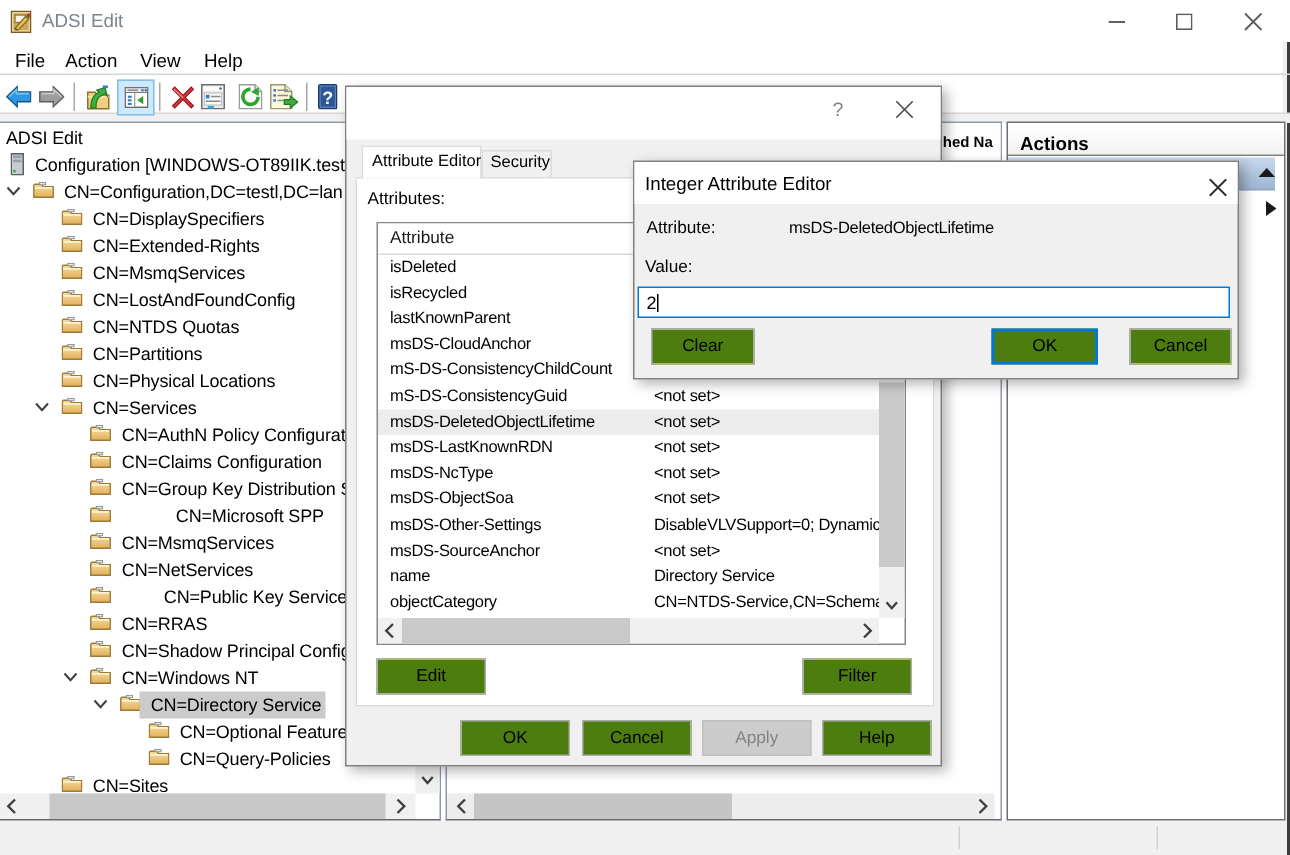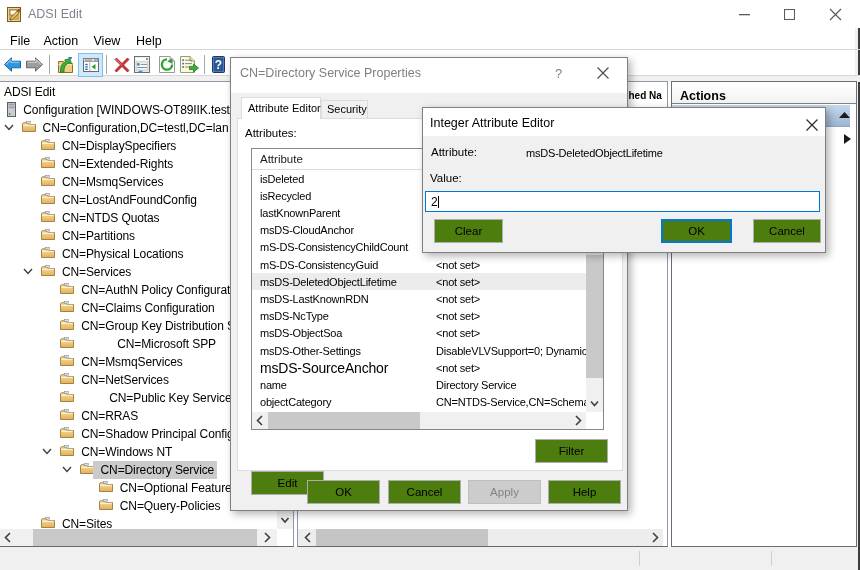--- a/index.html
+++ b/index.html
@@ -435,21 +435,20 @@
 <div class="abs" style="left:298px;top:529px;width:365px;height:17px;background:#ededed;"></div>
 <svg class="abs" style="left:300px;top:529px;" width="16" height="17" viewBox="0 0 16 17">
     <path d="M10 4 L5.5 8.5 L10 13" fill="none" stroke="#404040" stroke-width="1.6"></path>
   </svg>
 <svg class="abs" style="left:647px;top:529px;" width="16" height="17" viewBox="0 0 16 17">
     <path d="M6 4 L10.5 8.5 L6 13" fill="none" stroke="#404040" stroke-width="1.6"></path>
   </svg>
 <div class="abs" style="left:316px;top:529px;width:172px;height:17px;background:#c5c5c5;"></div>
 <div class="abs" style="left:230px;top:57px;width:398px;height:454px;background:#f0f0f0;border:1px solid #808080;box-shadow:3px 3px 8px rgba(0,0,0,0.3);">
 <div class="abs" style="left:0;top:0;width:396px;height:35px;background:#fff;"></div>
-<div class="txt" style="left:9px;top:15px;font-size:12.5px;color:#7f7f7f;transform:translateY(-50%);">CN=Directory Service Properties</div>
 <div class="txt" style="left:324px;top:15px;font-size:13px;color:#7f7f7f;transform:translateY(-50%);">?</div>
 <svg class="abs" style="left:366px;top:9px" width="12" height="12" viewBox="0 0 12 12">
       <path d="M0.5 0.5 L11.5 11.5 M11.5 0.5 L0.5 11.5" stroke="#4a4a4a" stroke-width="1.1"></path>
     </svg>
 <div class="abs" style="left:6px;top:60px;width:386px;height:353px;background:#fff;border:1px solid #dcdcdc;"></div>
 <div class="abs" style="left:10px;top:39px;width:80px;height:22px;background:#fff;border:1px solid #dcdcdc;border-bottom:none;"></div>
 <div class="txt" style="left:17px;top:50px;font-size:11px;transform:translateY(-50%);">Attribute Editor</div>
 <div class="abs" style="left:90px;top:42px;width:47px;height:18px;background:#f0f0f0;border:1px solid #dcdcdc;border-bottom:none;"></div>
 <div class="txt" style="left:96px;top:51px;font-size:11px;transform:translateY(-50%);">Security</div>
 <div class="txt" style="left:14px;top:76px;font-size:11.5px;transform:translateY(-50%);">Attributes:</div>
@@ -468,42 +467,42 @@
 <div class="txt" style="left:8px;top:111.8px;font-size:11px;letter-spacing:-0.2px;transform:translateY(-50%);">msDS-DeletedObjectLifetime</div>
 <div class="txt" style="left:184px;top:111.8px;font-size:11px;letter-spacing:-0.2px;transform:translateY(-50%);">&lt;not set&gt;</div>
 <div class="txt" style="left:8px;top:129.0px;font-size:11px;letter-spacing:-0.2px;transform:translateY(-50%);">msDS-LastKnownRDN</div>
 <div class="txt" style="left:184px;top:129.0px;font-size:11px;letter-spacing:-0.2px;transform:translateY(-50%);">&lt;not set&gt;</div>
 <div class="txt" style="left:8px;top:146.2px;font-size:11px;letter-spacing:-0.2px;transform:translateY(-50%);">msDS-NcType</div>
 <div class="txt" style="left:184px;top:146.2px;font-size:11px;letter-spacing:-0.2px;transform:translateY(-50%);">&lt;not set&gt;</div>
 <div class="txt" style="left:8px;top:163.4px;font-size:11px;letter-spacing:-0.2px;transform:translateY(-50%);">msDS-ObjectSoa</div>
 <div class="txt" style="left:184px;top:163.4px;font-size:11px;letter-spacing:-0.2px;transform:translateY(-50%);">&lt;not set&gt;</div>
 <div class="txt" style="left:8px;top:180.6px;font-size:11px;letter-spacing:-0.2px;transform:translateY(-50%);">msDS-Other-Settings</div>
 <div class="txt" style="left:184px;top:180.6px;font-size:11px;letter-spacing:-0.2px;transform:translateY(-50%);">DisableVLVSupport=0; DynamicObje</div>
-<div class="txt" style="left:8px;top:197.8px;font-size:14px;letter-spacing:-0.2px;transform:translateY(-50%);">msDS-SourceAnchor</div>
+<div class="txt" style="left:8px;top:197.8px;font-size:11px;letter-spacing:-0.2px;transform:translateY(-50%);">msDS-SourceAnchor</div>
 <div class="txt" style="left:184px;top:197.8px;font-size:11px;letter-spacing:-0.2px;transform:translateY(-50%);">&lt;not set&gt;</div>
 <div class="txt" style="left:8px;top:215.0px;font-size:11px;letter-spacing:-0.2px;transform:translateY(-50%);">name</div>
 <div class="txt" style="left:184px;top:215.0px;font-size:11px;letter-spacing:-0.2px;transform:translateY(-50%);">Directory Service</div>
 <div class="txt" style="left:8px;top:232.2px;font-size:11px;letter-spacing:-0.2px;transform:translateY(-50%);">objectCategory</div>
 <div class="txt" style="left:184px;top:232.2px;font-size:11px;letter-spacing:-0.2px;transform:translateY(-50%);">CN=NTDS-Service,CN=Schema,CN</div>
 </div>
 <div class="abs" style="left:355px;top:91px;width:17px;height:263px;background:#f0f0f0;"></div>
 <div class="abs" style="left:355px;top:197px;width:17px;height:123px;background:#c9c9c9;"></div>
 <svg class="abs" style="left:355px;top:337px" width="17" height="17" viewBox="0 0 17 17">
       <rect width="17" height="17" fill="#f0f0f0"></rect>
       <path d="M5 6.5 L8.5 10.5 L12 6.5" fill="none" stroke="#404040" stroke-width="1.6"></path>
     </svg>
 <div class="abs" style="left:21px;top:354px;width:334px;height:17px;background:#f0f0f0;"></div>
 <svg class="abs" style="left:21px;top:354px" width="16" height="17" viewBox="0 0 16 17">
       <path d="M10 4 L5.5 8.5 L10 13" fill="none" stroke="#404040" stroke-width="1.6"></path>
     </svg>
 <svg class="abs" style="left:339px;top:354px" width="16" height="17" viewBox="0 0 16 17">
       <path d="M6 4 L10.5 8.5 L6 13" fill="none" stroke="#404040" stroke-width="1.6"></path>
     </svg>
 <div class="abs" style="left:37px;top:354px;width:152px;height:17px;background:#c9c9c9;"></div>
-<div class="btn" style="left:20px;top:381px;width:73px;height:24px;margin-top:32px;">Edit</div>
+<div class="btn" style="left:20px;top:381px;width:73px;height:24px;">Edit</div>
 <div class="btn" style="left:304px;top:381px;width:73px;height:24px;">Filter</div>
 <div class="btn" style="left:76px;top:422px;width:73px;height:24px;">OK</div>
 <div class="btn" style="left:157px;top:422px;width:73px;height:24px;">Cancel</div>
 <div class="btn" style="left:237px;top:422px;width:73px;height:24px;background:#cccccc;border-color:#bfbfbf;color:#838383;">Apply</div>
 <div class="btn" style="left:317px;top:422px;width:73px;height:24px;">Help</div>
 </div>
 <div class="abs" style="left:422px;top:107px;width:404px;height:146px;background:#f0f0f0;border:1px solid #808080;box-shadow:3px 3px 8px rgba(0,0,0,0.3);">
 <div class="abs" style="left:0;top:0;width:402px;height:28px;background:#fff;"></div>
 <div class="txt" style="left:7px;top:15px;font-size:12.5px;color:#000;transform:translateY(-50%);">Integer Attribute Editor</div>
 <svg class="abs" style="left:383px;top:11px" width="12" height="12" viewBox="0 0 12 12">

